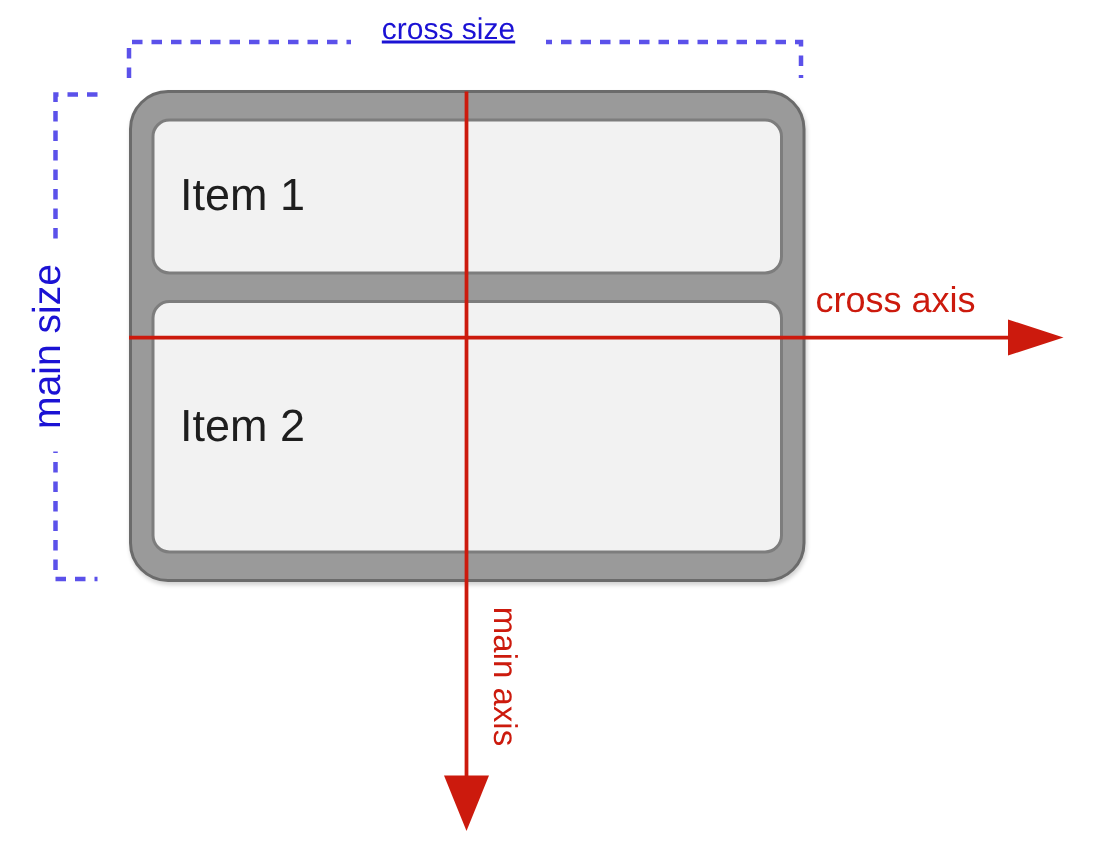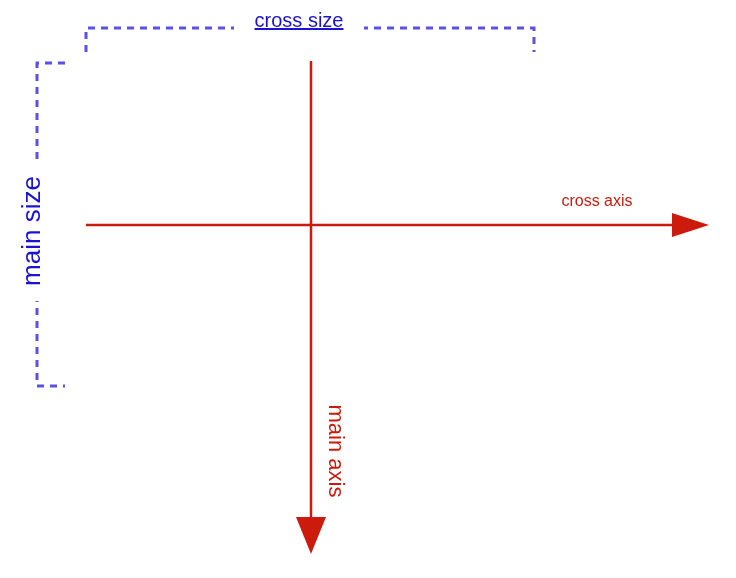--- a/index.html
+++ b/index.html
@@ -29,28 +29,36 @@
 
   
   .overlay{position:absolute;left:0;top:0;z-index:5;pointer-events:none;}
 
   
   .label{position:absolute;z-index:6;text-align:center;white-space:nowrap;}
   .blue-label{color:#1b12d4;background:#ffffff;}
   .red-label{color:#cc1a0d;}
   .cross-size-label{left:234px;top:5px;width:130px;height:30px;line-height:30px;font-size:20px;text-decoration:underline;}
   .main-size-label{left:-39px;top:214px;width:140px;height:34px;line-height:34px;font-size:26px;transform:rotate(-90deg);}
-  .cross-axis-label{left:517px;top:186px;width:160px;height:30px;line-height:30px;font-size:16px;}
+  .cross-axis-label{left:517px;top:186px;width:160px;height:30px;line-height:30px;font-size:24px;}
   .main-axis-label{left:281px;top:436px;width:110px;height:30px;line-height:30px;font-size:22px;transform:rotate(90deg);}
 </style>
 </head>
 <body>
 
 <div class="stage">
 
+  <div class="flex-container">
+    <div class="flex-item item-1">
+      <span>Item 1</span>
+    </div>
+    <div class="flex-item item-2">
+      <span>Item 2</span>
+    </div>
+  </div>
 
   <svg class="overlay" width="736" height="578" viewBox="0 0 736 578">
     <path d="M86,52 L86,28 L534,28 L534,52" fill="none" stroke="#5b51ea" stroke-width="3" stroke-dasharray="7 6"></path>
     <path d="M65,63 L37,63 L37,386 L65,386" fill="none" stroke="#5b51ea" stroke-width="3" stroke-dasharray="7 6"></path>
     <line x1="86" y1="225" x2="676" y2="225" stroke="#cc1a0d" stroke-width="2.5"></line>
     <polygon points="672,213 672,237 709,225" fill="#cc1a0d"></polygon>
     <line x1="311" y1="61" x2="311" y2="520" stroke="#cc1a0d" stroke-width="2.5"></line>
     <polygon points="296,517 326,517 311,554" fill="#cc1a0d"></polygon>
   </svg>
 

